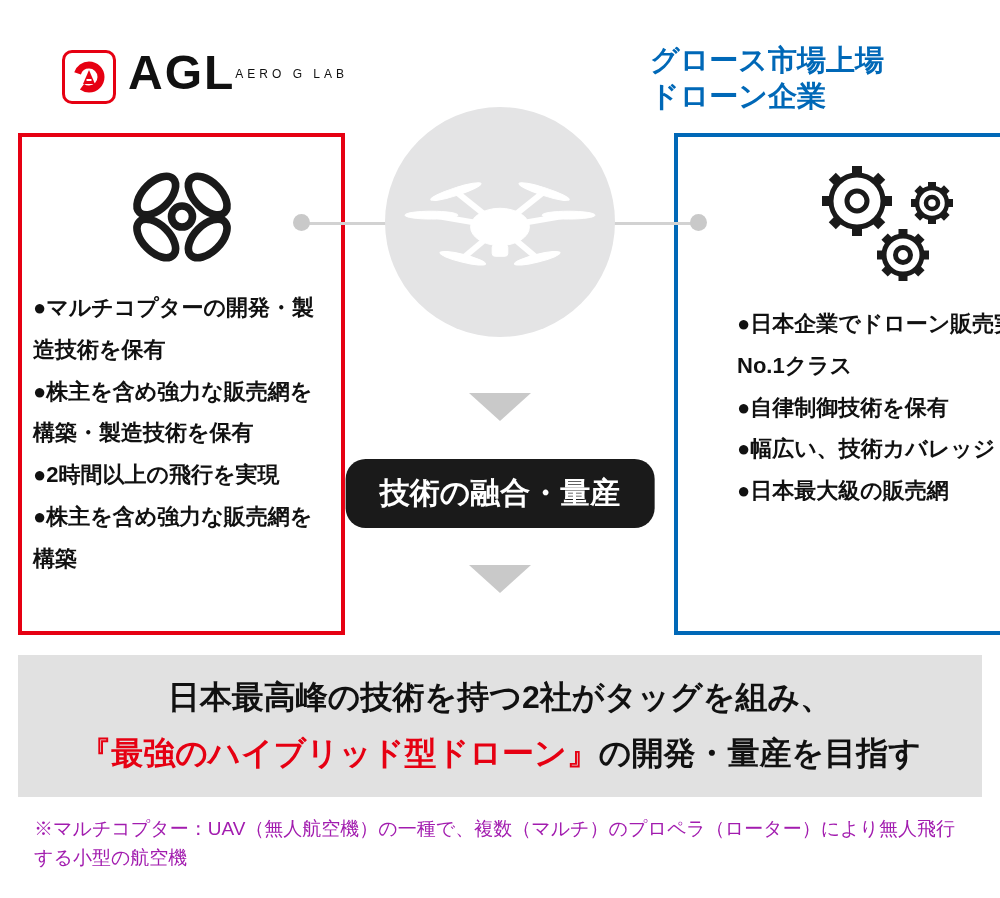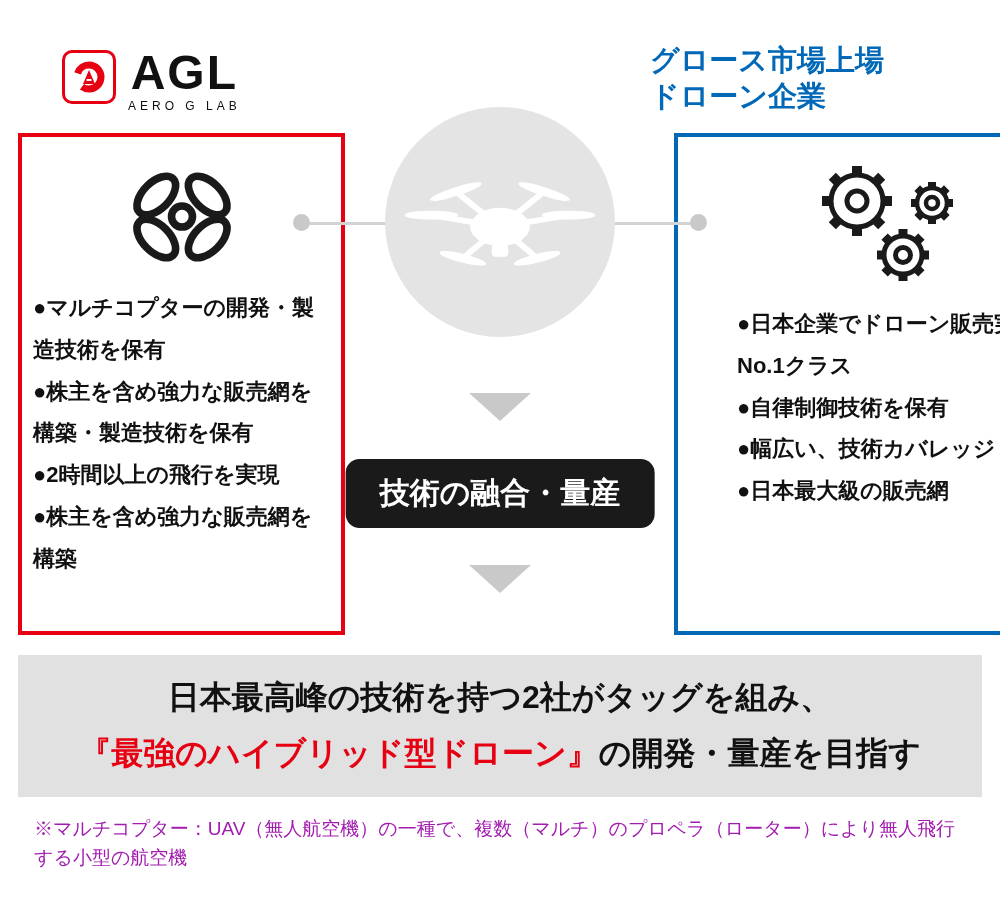--- a/index.html
+++ b/index.html
@@ -3,21 +3,21 @@
 <meta charset="utf-8">
 <style>
   * { box-sizing: border-box; }
   body { margin:0; background:#fff; font-family:"Liberation Sans", sans-serif; }
   .page { position:relative; width:1000px; height:898px; background:#fff; overflow:hidden; }
 
   
   .logo { position:absolute; left:62px; top:50px; display:flex; align-items:flex-start; gap:12px; }
   .logo-mark { width:54px; height:54px; border:3px solid #e60012; border-radius:10px;
                display:flex; align-items:center; justify-content:center; background:#fff; }
-  .logo-text { display:flex; flex-direction:column; align-items:center; }
+  .logo-text { display:flex; flex-direction:row; align-items:center; }
   .logo-name { font-size:48px; font-weight:bold; color:#111; line-height:0.95; letter-spacing:2px; }
   .logo-sub  { font-size:12px; letter-spacing:4px; color:#111; margin-top:3px; }
 
   
   .partner-label { position:absolute; left:650px; top:42px; width:340px; text-align:left;
                    color:#0068b7; font-weight:bold; font-size:29px; line-height:1.25; }
 
   
   .connector-line { position:absolute; left:300px; top:222px; width:400px; height:3px; background:#d2d2d2; }
   .connector-dot  { position:absolute; top:214px; width:17px; height:17px; border-radius:50%; background:#c9c9c9; }
@@ -42,21 +42,21 @@
   
   .down-arrow { position:absolute; left:50%; transform:translateX(-50%); width:0; height:0;
                 border-left:31px solid transparent; border-right:31px solid transparent;
                 border-top:28px solid #c9c9c9; }
   .arrow-1 { top:393px; }
   .arrow-2 { top:565px; }
 
   
   .badge { position:absolute; left:50%; transform:translateX(-50%); top:459px;
            background:#1a1a1a; color:#fff; font-size:30px; font-weight:bold;
-           padding:14px 34px; border-radius:14px; white-space:nowrap; }
+           padding:14px 34px; border-radius:20px; white-space:nowrap; }
 
   
   .band { position:absolute; left:18px; top:655px; width:964px; height:142px; background:#e1e1e1;
           display:flex; flex-direction:column; align-items:center; justify-content:center; gap:12px; }
   .band-line1, .band-line2 { font-size:32px; font-weight:bold; color:#111; white-space:nowrap; }
   .band .red { color:#e60012; }
 
   
   .footnote { position:absolute; left:34px; top:814px; width:936px; font-size:19px;
               color:#a21caf; line-height:1.55; }

